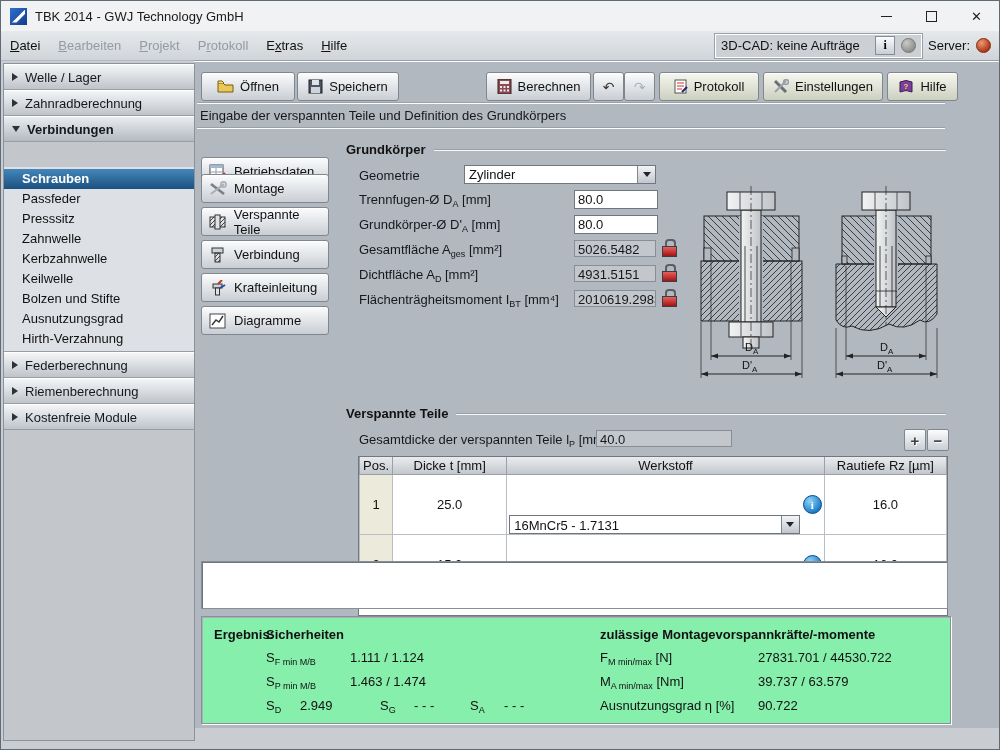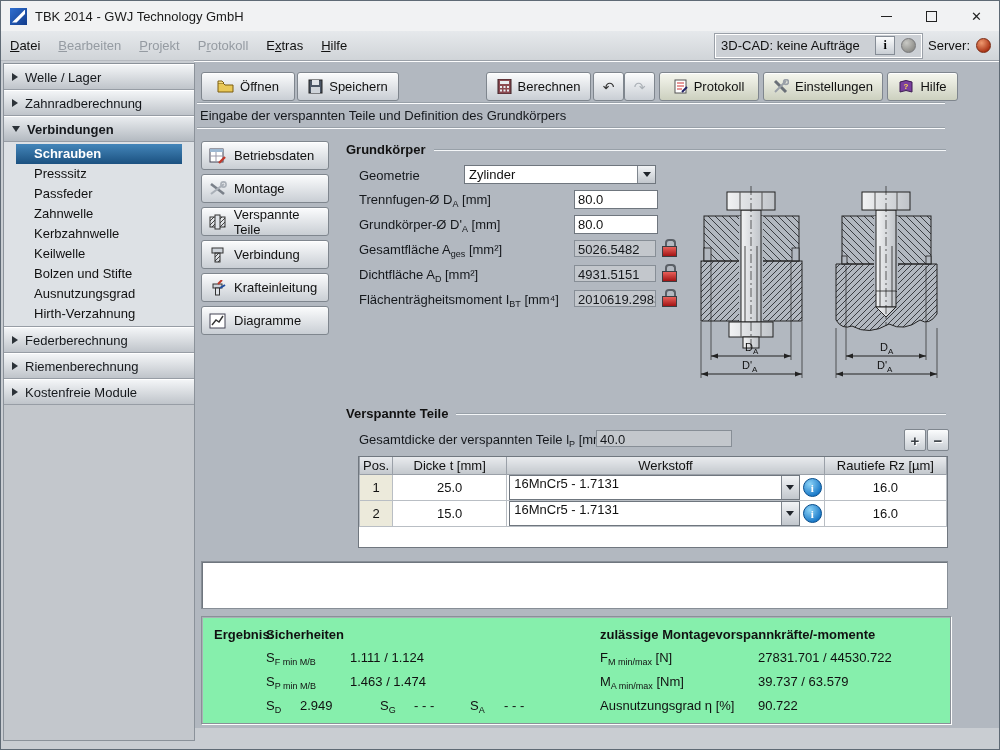--- a/index.html
+++ b/index.html
@@ -27,21 +27,21 @@
   .led-red{background:radial-gradient(circle at 35% 30%,#ef9a70,#a93214 75%);border:1px solid #7c2a12;}
   .server-label{font-size:13px;color:#111;}
   
   .mainbg{position:absolute;left:193px;top:60px;width:805px;height:666px;background:#b2b8c0;border-top:1px solid #fdfdfd;box-shadow:0 -1px 0 #9aa0a8;}
   
   .sidebar{position:absolute;left:2px;top:62px;width:190px;height:676px;background:#c3c7cc;border:1px solid #8b929a;}
   .acc-header{height:24px;display:flex;align-items:center;gap:7px;padding-left:8px;background:linear-gradient(#f3f5f7,#bfc4ca);border-bottom:1px solid #979da5;border-top:1px solid #fff;font-size:13px;color:#15181c;}
   .acc-header.expanded{font-weight:bold;background:linear-gradient(#e9ecef,#b4bac1);}
   .tri-r{width:0;height:0;border-top:4px solid transparent;border-bottom:4px solid transparent;border-left:6px solid #2c3238;}
   .tri-d{width:0;height:0;border-left:4px solid transparent;border-right:4px solid transparent;border-top:6px solid #2c3238;}
-  .acc-items{background:#dde1e5;border-bottom:1px solid #979da5;padding:2px 12px;}
+  .acc-items{background:#dde1e5;border-bottom:1px solid #979da5;padding:2px 0;margin-top:25px;}
   .acc-item{height:20px;line-height:20px;padding-left:18px;font-size:13px;color:#111;}
   .acc-item.selected{background:linear-gradient(#4486ba,#1b5180);color:#fff;font-weight:bold;}
   
   .btn{position:absolute;height:27px;background:linear-gradient(#fbfcfd,#c9ced4);border:1px solid #7f868e;border-radius:3px;display:flex;align-items:center;justify-content:center;gap:6px;font-size:13px;color:#111;box-shadow:inset 0 1px 0 #fff;}
   .btn.tint{background:linear-gradient(#f6f7ef,#ccd0bf);}
   .btn .glyph{font-size:14px;line-height:1;}
   .navbtn{position:absolute;left:200px;width:128px;height:29px;background:linear-gradient(#fbfcfd,#c9ced4);border:1px solid #7f868e;border-radius:3px;display:flex;align-items:center;gap:7px;padding-left:7px;box-sizing:border-box;font-size:13px;color:#111;box-shadow:inset 0 1px 0 #fff;}
   
   .subtitle{position:absolute;left:199px;top:107px;width:746px;font-size:13px;color:#15181c;}
   .groove{position:absolute;height:0;border-top:1px solid #98a0a8;border-bottom:1px solid #fbfcfd;}
@@ -62,21 +62,21 @@
   .infobtn{width:17px;height:17px;border-radius:50%;background:radial-gradient(circle at 35% 30%,#8ed4f7,#1878c8 75%);border:1px solid #0b4f8c;color:#fff;font-family:"Liberation Serif",serif;font-weight:bold;font-size:11px;display:flex;align-items:center;justify-content:center;}
   .sqbtn{position:absolute;width:20px;height:20px;background:linear-gradient(#fbfcfd,#c9ced4);border:1px solid #7f868e;border-radius:2px;display:flex;align-items:center;justify-content:center;font-weight:bold;font-size:15px;color:#3a3f45;text-shadow:1px 1px 0 #fff;}
   
   .vtable{position:absolute;left:357px;top:455px;width:588px;border:1px solid #70777f;background:#fff;}
   .vtable table{border-collapse:collapse;width:100%;table-layout:fixed;}
   .vtable th{background:linear-gradient(#e9ebee,#c3c8cd);border:1px solid #9aa0a8;border-top:none;font-size:13px;font-weight:normal;color:#111;height:17px;padding:0;}
   .vtable td{border:1px solid #b9bec4;font-size:13px;color:#111;height:22px;text-align:center;padding:0;}
   .vtable td.pos{background:#eceadb;}
   .vtable td.wk{padding:0 2px;}
   .wkcell{display:flex;align-items:center;gap:3px;}
-  .wkcombo{flex:1;height:25px;background:#fff;border:1px solid #6f767e;display:flex;align-items:flex-start;box-sizing:border-box;}
+  .wkcombo{flex:1;height:19px;background:#fff;border:1px solid #6f767e;display:flex;align-items:flex-end;box-sizing:border-box;margin-top:40px;}
   .wkcombo .cval{flex:1;text-align:left;font-size:13px;padding-left:4px;}
   .wkcombo .cbtn{width:17px;align-self:stretch;background:linear-gradient(#f2f4f6,#c2c7cd);border-left:1px solid #7f868e;display:flex;align-items:center;justify-content:center;}
   .tfill{height:20px;background:#fff;}
   
   .msgbox{position:absolute;left:200px;top:560px;width:745px;height:46px;background:#fff;border:1px solid #878e96;box-shadow:inset 1px 1px 0 #6f767e;}
   .resultbox{position:absolute;left:200px;top:615px;width:748px;height:106px;background:#86efac;border:1px solid #8a9098;box-shadow:inset 1px 1px 0 #aab0b6,1px 1px 0 #fdfdfd;font-size:13px;color:#111;}
   .rb-abs{position:absolute;white-space:nowrap;}
   .bold{font-weight:bold;}
   
   .draw{position:absolute;}
@@ -130,22 +130,22 @@
     <div class="acc-header">
         <span class="tri-r"></span>
         <span>Zahnradberechnung</span>
       </div>
     <div class="acc-header expanded">
         <span class="tri-d"></span>
         <span>Verbindungen</span>
       </div>
     <div class="acc-items">
       <div class="acc-item selected">Schrauben</div>
+      <div class="acc-item">Passfeder</div>
       <div class="acc-item">Presssitz</div>
-      <div class="acc-item">Passfeder</div>
       <div class="acc-item">Zahnwelle</div>
       <div class="acc-item">Kerbzahnwelle</div>
       <div class="acc-item">Keilwelle</div>
       <div class="acc-item">Bolzen und Stifte</div>
       <div class="acc-item">Ausnutzungsgrad</div>
       <div class="acc-item">Hirth-Verzahnung</div>
     </div>
     <div class="acc-header">
         <span class="tri-r"></span>
         <span>Federberechnung</span>
@@ -219,21 +219,21 @@
         <path d="M2 3 Q8 0 14 3 L14 13 Q8 10 2 13 Z" fill="#7a3f9e" stroke="#3c1b52"></path>
         <text x="8" y="10" font-size="8" font-weight="bold" fill="#ffd84d" text-anchor="middle">?</text>
       </svg>
     <span>Hilfe</span>
   </div>
 
   <div class="groove" style="left:196px;top:101px;width:748px;"></div>
   <div class="subtitle">Eingabe der verspannten Teile und Definition des Grundkörpers</div>
   <div class="groove" style="left:196px;top:126px;width:748px;"></div>
 
-  <div class="navbtn" style="top:140px;">
+  <div class="navbtn" style="top:156px;">
     <svg width="18" height="16">
         <rect x="1" y="1" width="13" height="13" fill="#fff" stroke="#445"></rect>
         <rect x="1" y="1" width="13" height="3" fill="#9db8d2"></rect>
         <line x1="1" y1="8" x2="14" y2="8" stroke="#99a"></line>
         <line x1="7" y1="4" x2="7" y2="14" stroke="#99a"></line>
         <line x1="10" y1="15" x2="16" y2="9" stroke="#c0392b" stroke-width="2.4"></line>
       </svg>
     <span>Betriebsdaten</span>
   </div>
   <div class="navbtn" style="top:173px;">

